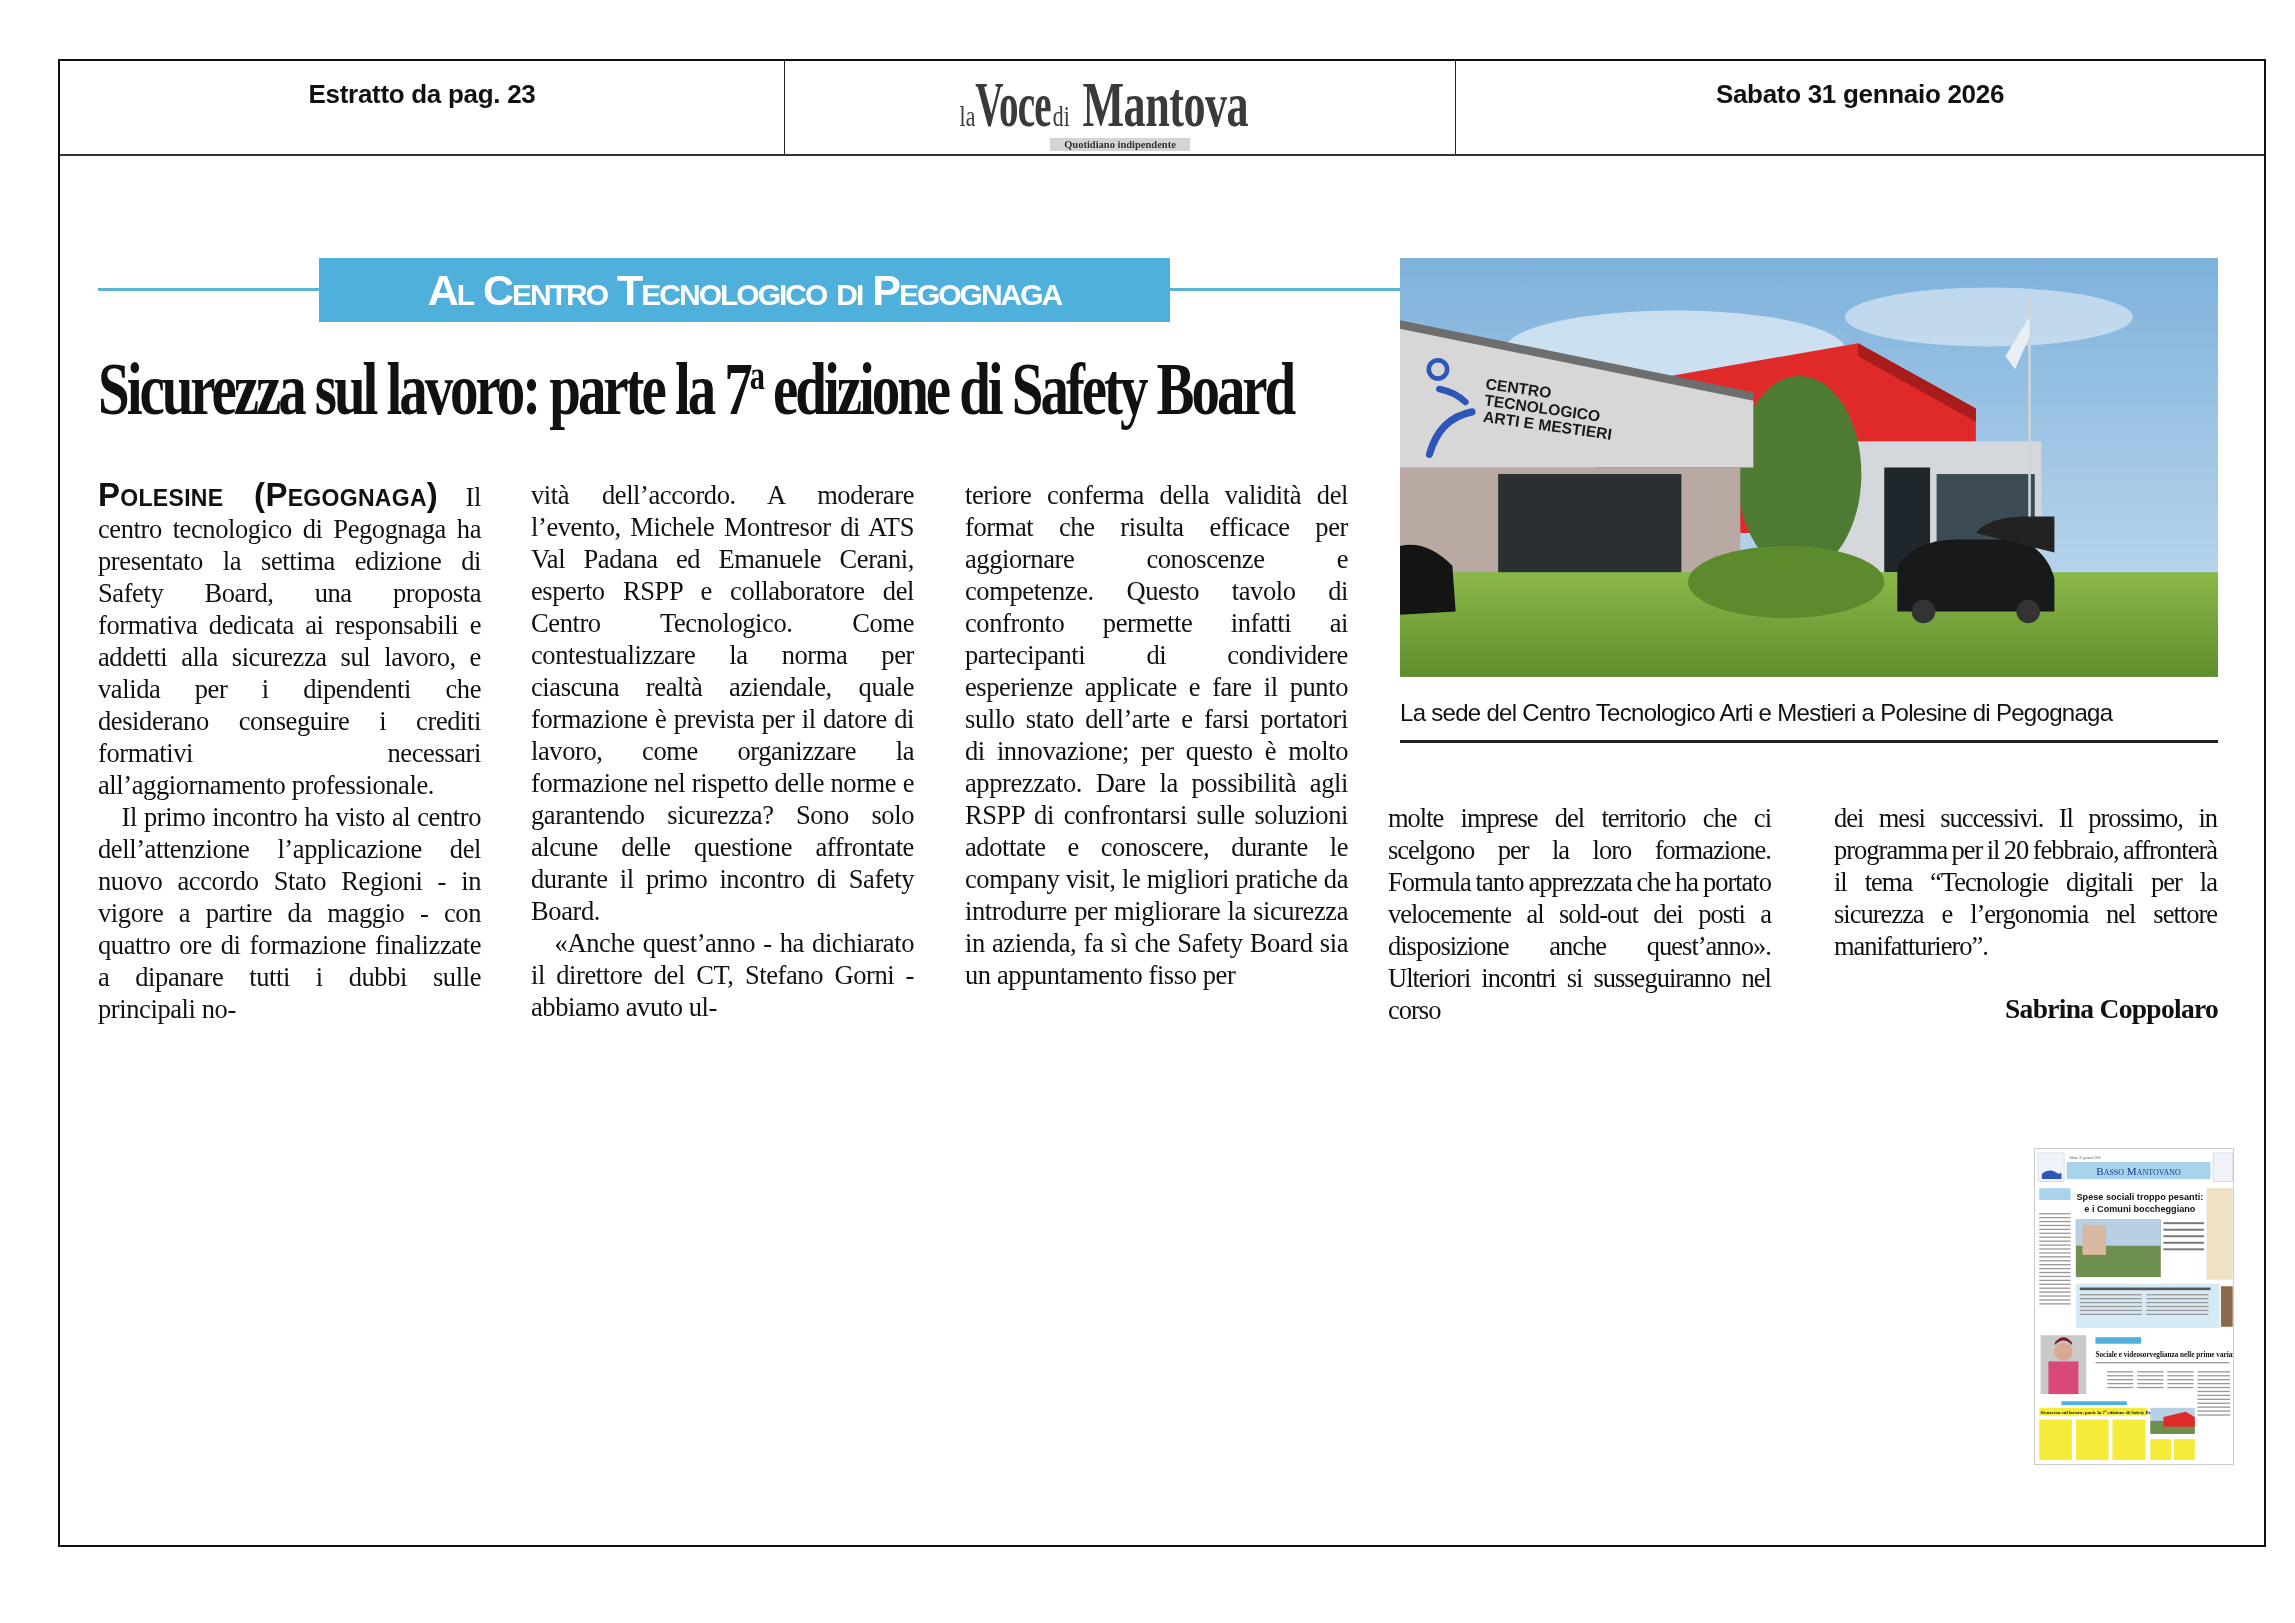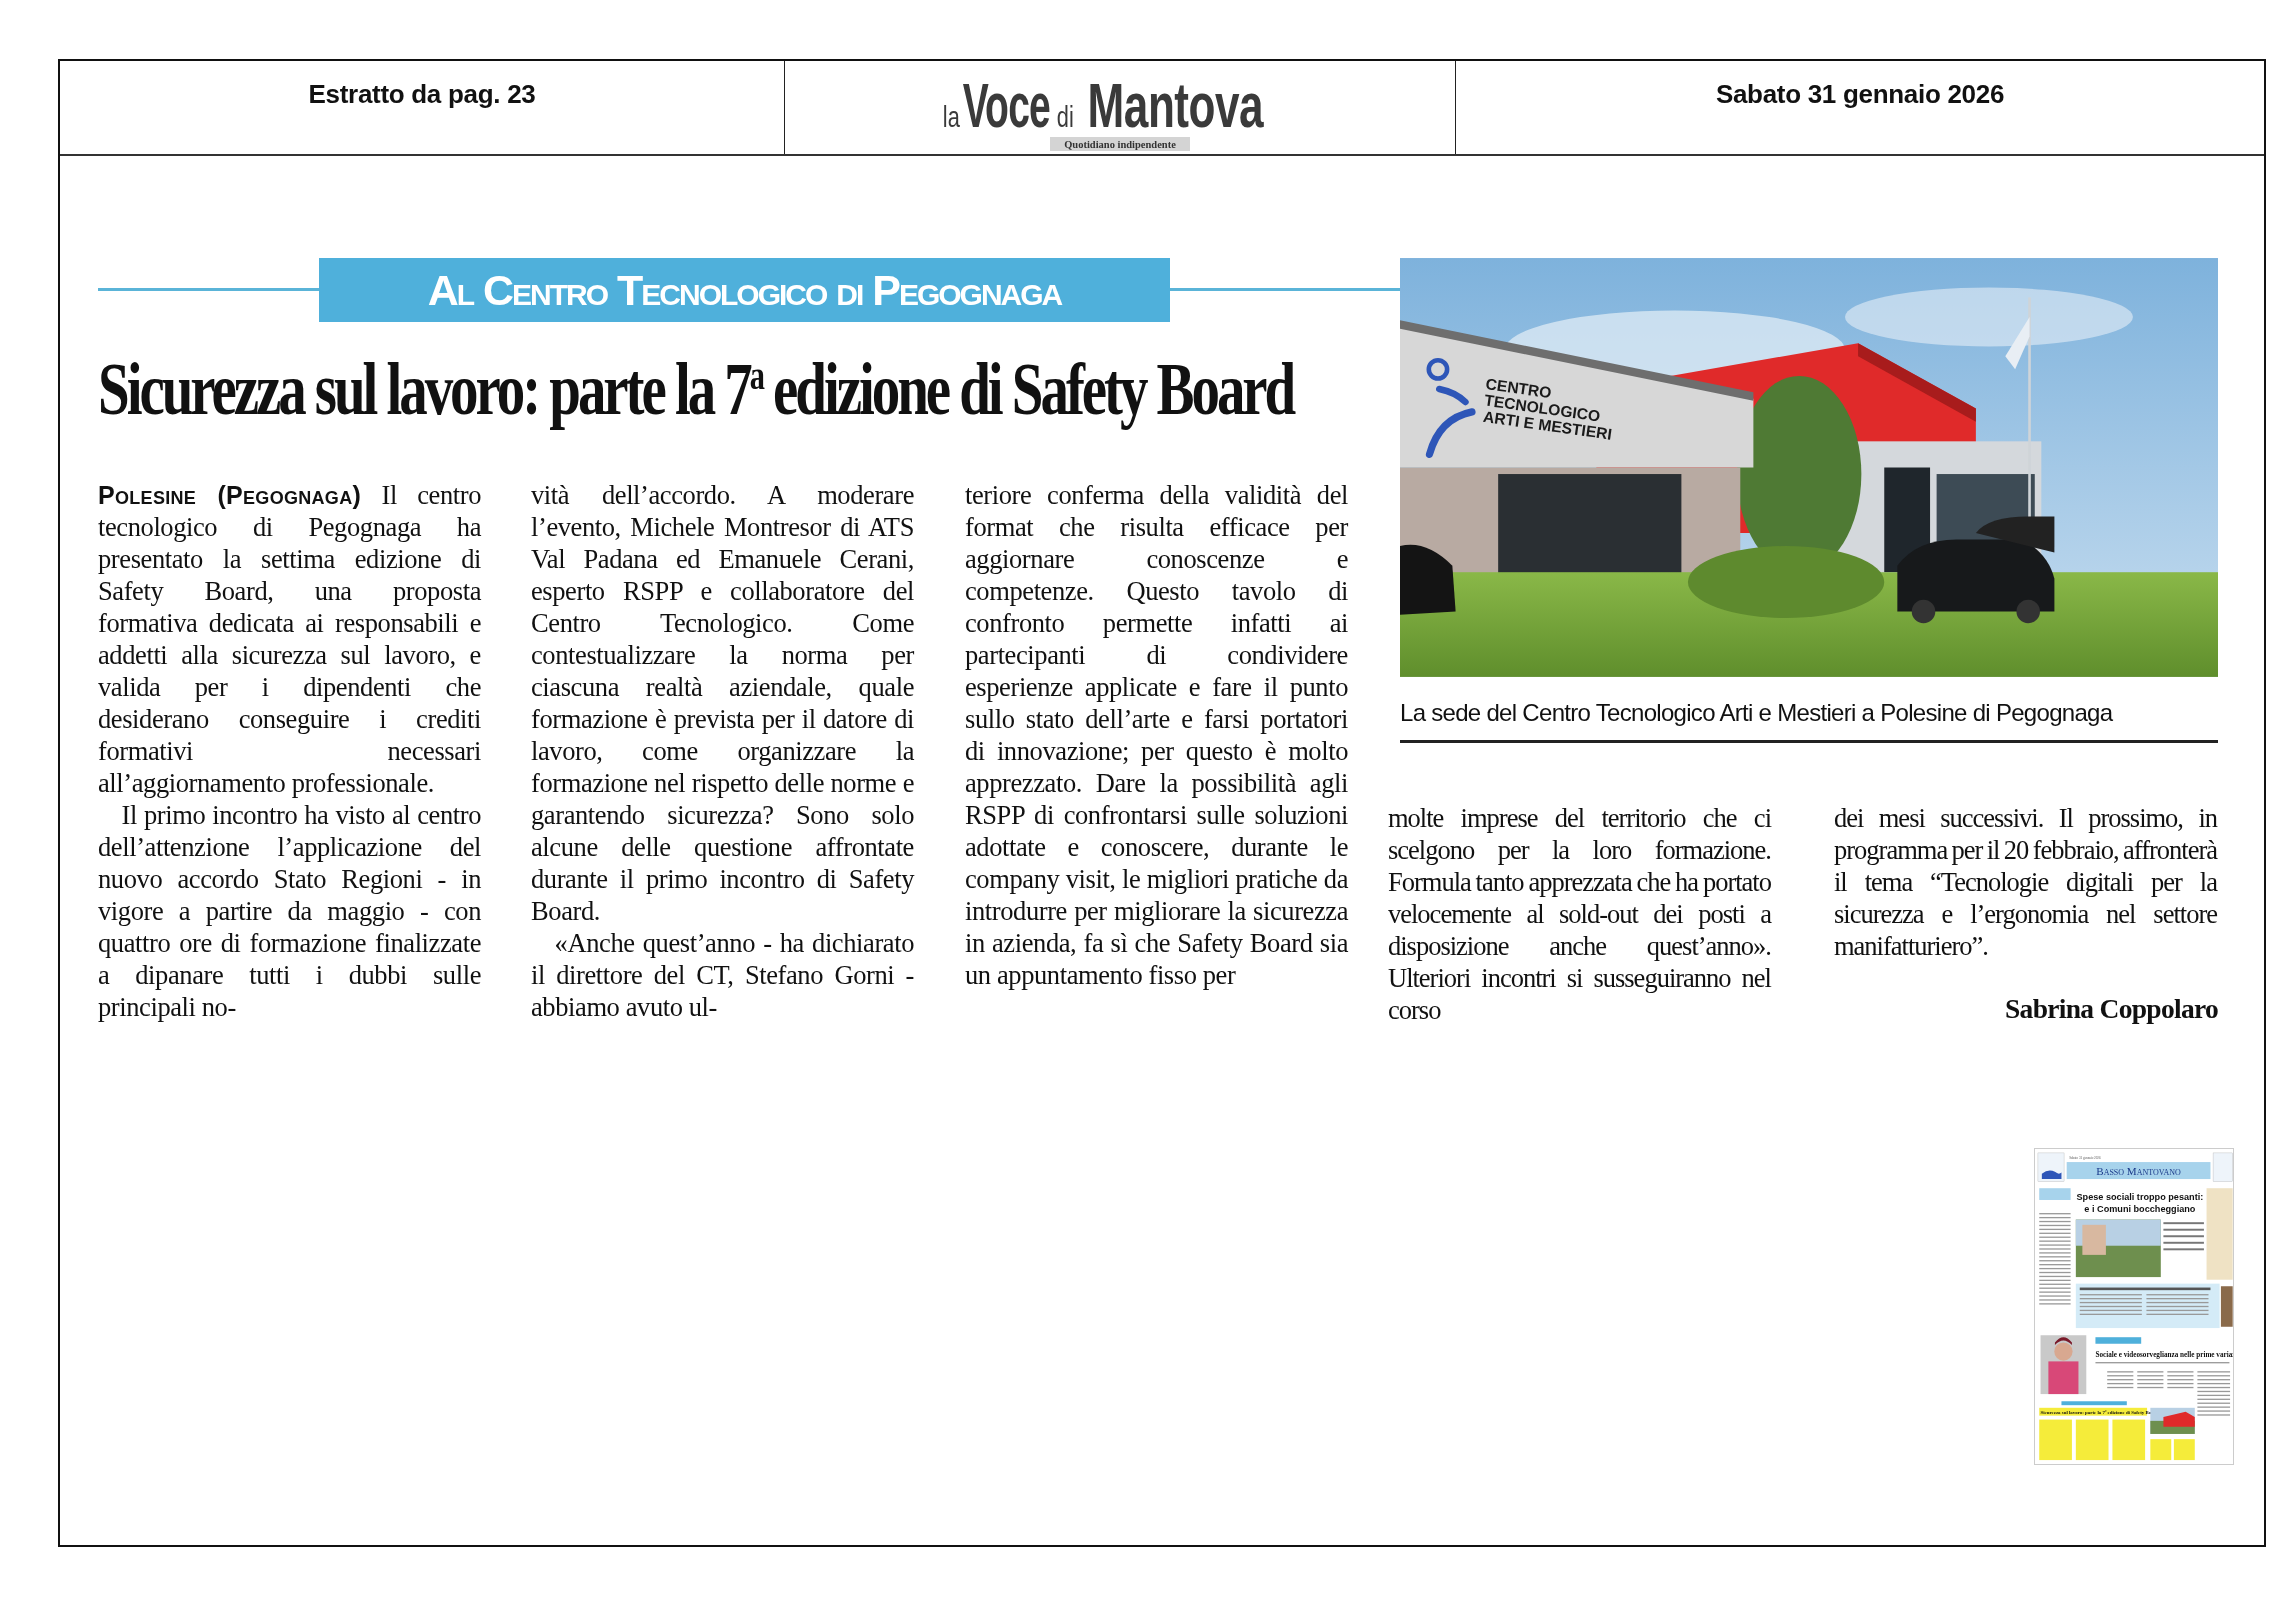--- a/index.html
+++ b/index.html
@@ -6,37 +6,37 @@
   body { width:2295px; height:1623px; position:relative; overflow:hidden; font-family:"Liberation Serif", serif; color:#111; }
 
   .frame { position:absolute; left:58px; top:59px; width:2208px; height:1488px; border:2px solid #111; box-sizing:border-box; }
   .header { position:absolute; left:0; top:0; width:100%; height:95px; border-bottom:2.6px double #333; box-sizing:border-box; display:flex; }
   .hcell { height:100%; display:flex; justify-content:center; box-sizing:border-box; }
   .hcell.left { width:725px; border-right:1.3px solid #222; }
   .hcell.mid { width:671px; border-right:1.3px solid #222; flex-direction:column; align-items:center; }
   .hcell.right { flex:1; }
   .htext { font-family:"Liberation Sans", sans-serif; font-weight:bold; font-size:26px; margin-top:18.3px; letter-spacing:-0.3px; }
 
-  .masthead { margin-top:5.2px; display:flex; align-items:baseline; color:#3a3a3a; font-family:Liberation Sans, sans-serif; }
+  .masthead { margin-top:5.2px; display:flex; align-items:baseline; color:#3a3a3a; font-family:Liberation Serif, serif; }
   .masthead .la { font-size:29px; transform:scaleX(0.75); display:inline-block; }
   .masthead .voce { font-size:63px; font-weight:bold; transform:scaleX(0.62); display:inline-block; margin:0 -26px; letter-spacing:-1.3px; }
   .masthead .di { font-size:29px; transform:scaleX(0.75); display:inline-block; margin:0 2.6px; }
   .masthead .mantova { font-size:63px; font-weight:bold; transform:scaleX(0.7); display:inline-block; margin-left:-29px; letter-spacing:-0.7px; }
   .tagline { background:#d4d4d4; font-weight:bold; font-size:10.5px; padding:1.3px 14.4px; color:#333; margin-top:-3.9px; }
 
   
   .kicker-line { position:absolute; top:288px; height:3.3px; background:#5ab4d8; }
   .kicker { position:absolute; left:319px; top:258px; width:851px; height:64px; background:#4fb0db; color:#fff; font-family:"Liberation Sans", sans-serif; font-weight:bold; font-size:43px; display:flex; align-items:center; justify-content:center; letter-spacing:-2px; transform-origin:left; }
   .headline { position:absolute; left:98px; top:353px; width:1256px; font-family:"Liberation Serif", serif; font-weight:bold; font-size:73px; line-height:1; letter-spacing:-3.9px; transform:scaleX(0.78); transform-origin:left top; white-space:nowrap; }
   .headline sup { font-size:39px; }
 
   .col { position:absolute; top:479px; width:383px; font-size:26.5px; line-height:32px; text-align:justify; hyphens:none; letter-spacing:-0.4px; }
   .col p { margin:0; }
   .col p.indent { text-indent:23.6px; }
-  .dateline { font-family:"Liberation Sans", sans-serif; font-weight:bold; font-size:25px; letter-spacing:0.3px; }
+  .dateline { font-family:"Liberation Sans", sans-serif; font-weight:bold; font-size:33px; letter-spacing:0.3px; }
   .col b { font-weight:normal; }
   .col.narrow { letter-spacing:-1px; word-spacing:-1.3px; }
 
   .photo { position:absolute; left:1400px; top:258px; width:818px; height:419px; overflow:hidden; background:#a8c8e4; }
   .caption { position:absolute; left:1400px; top:699px; width:818px; font-family:"Liberation Sans", sans-serif; font-size:24px; color:#111; letter-spacing:-0.7px; white-space:nowrap; }
   .caption-rule { position:absolute; left:1400px; top:740px; width:818px; height:2.6px; background:#222; }
 
   .byline { position:absolute; left:1832px; top:993px; width:386px; text-align:right; font-weight:bold; font-size:27.5px; letter-spacing:-0.7px; }
 
   .thumb { position:absolute; left:2034px; top:1148px; width:198px; height:315px; border:0.7px solid #ccc; background:#fff; overflow:hidden; font-family:"Liberation Sans", sans-serif; }

